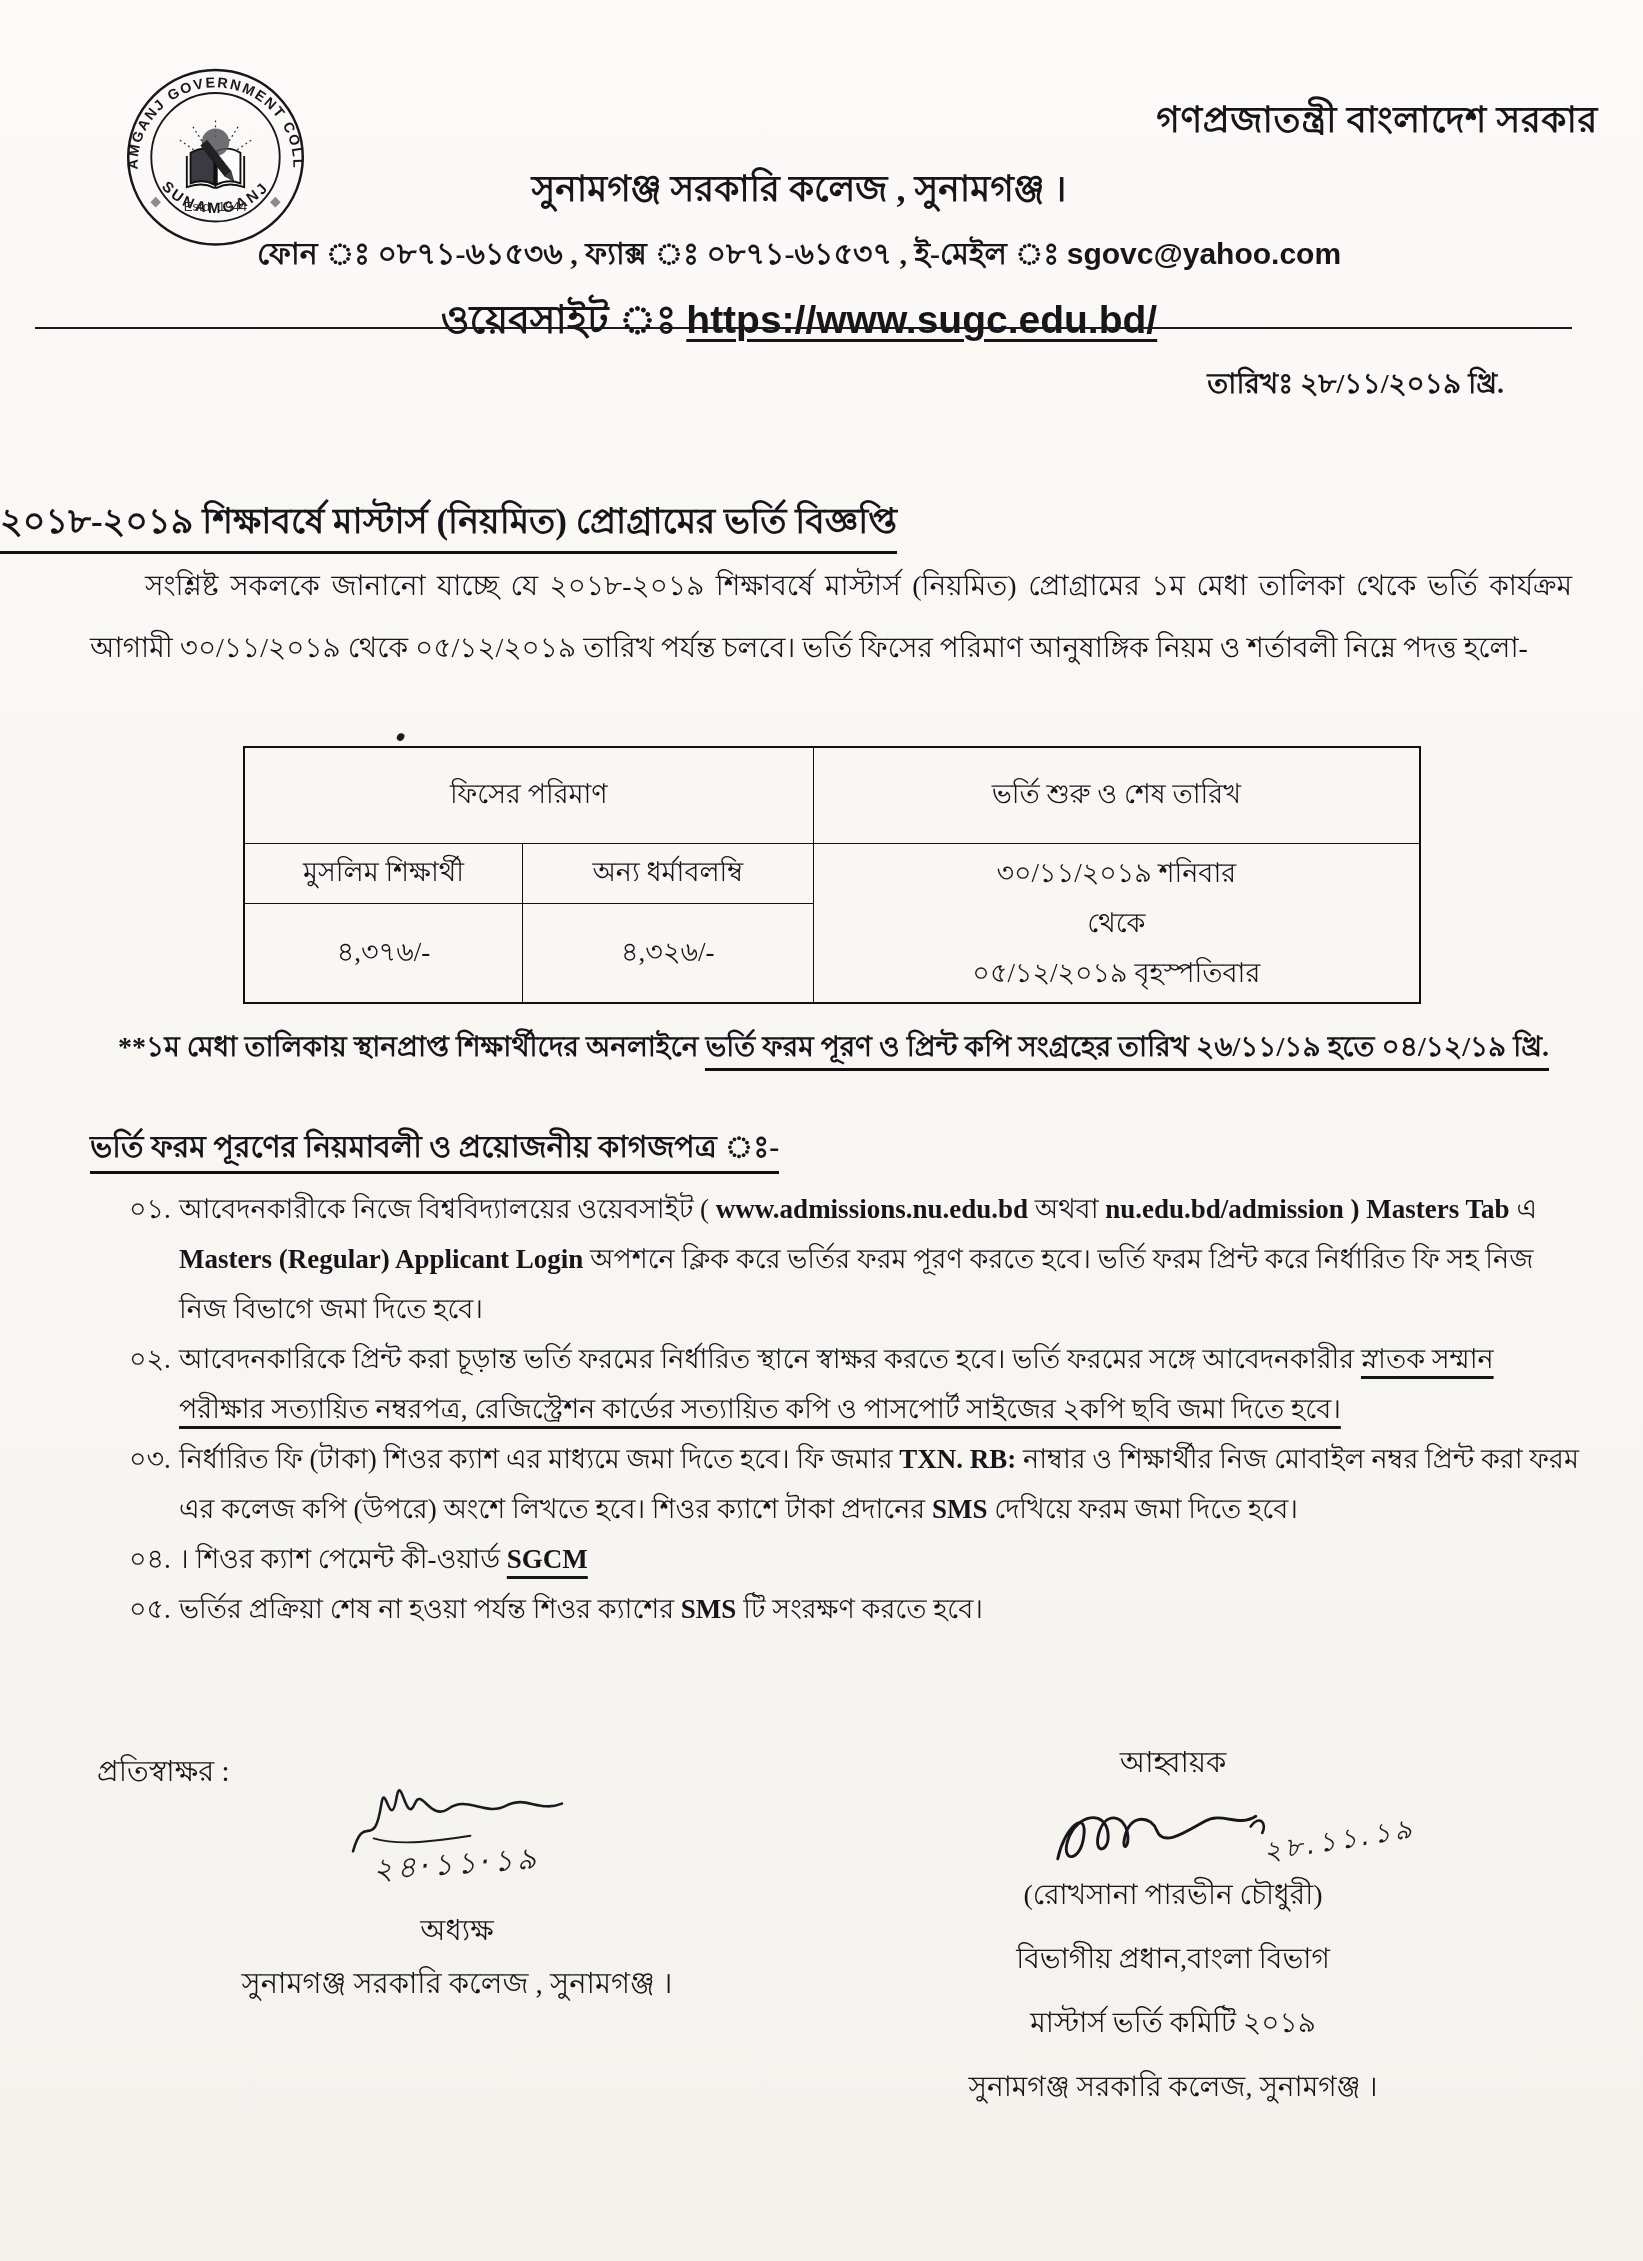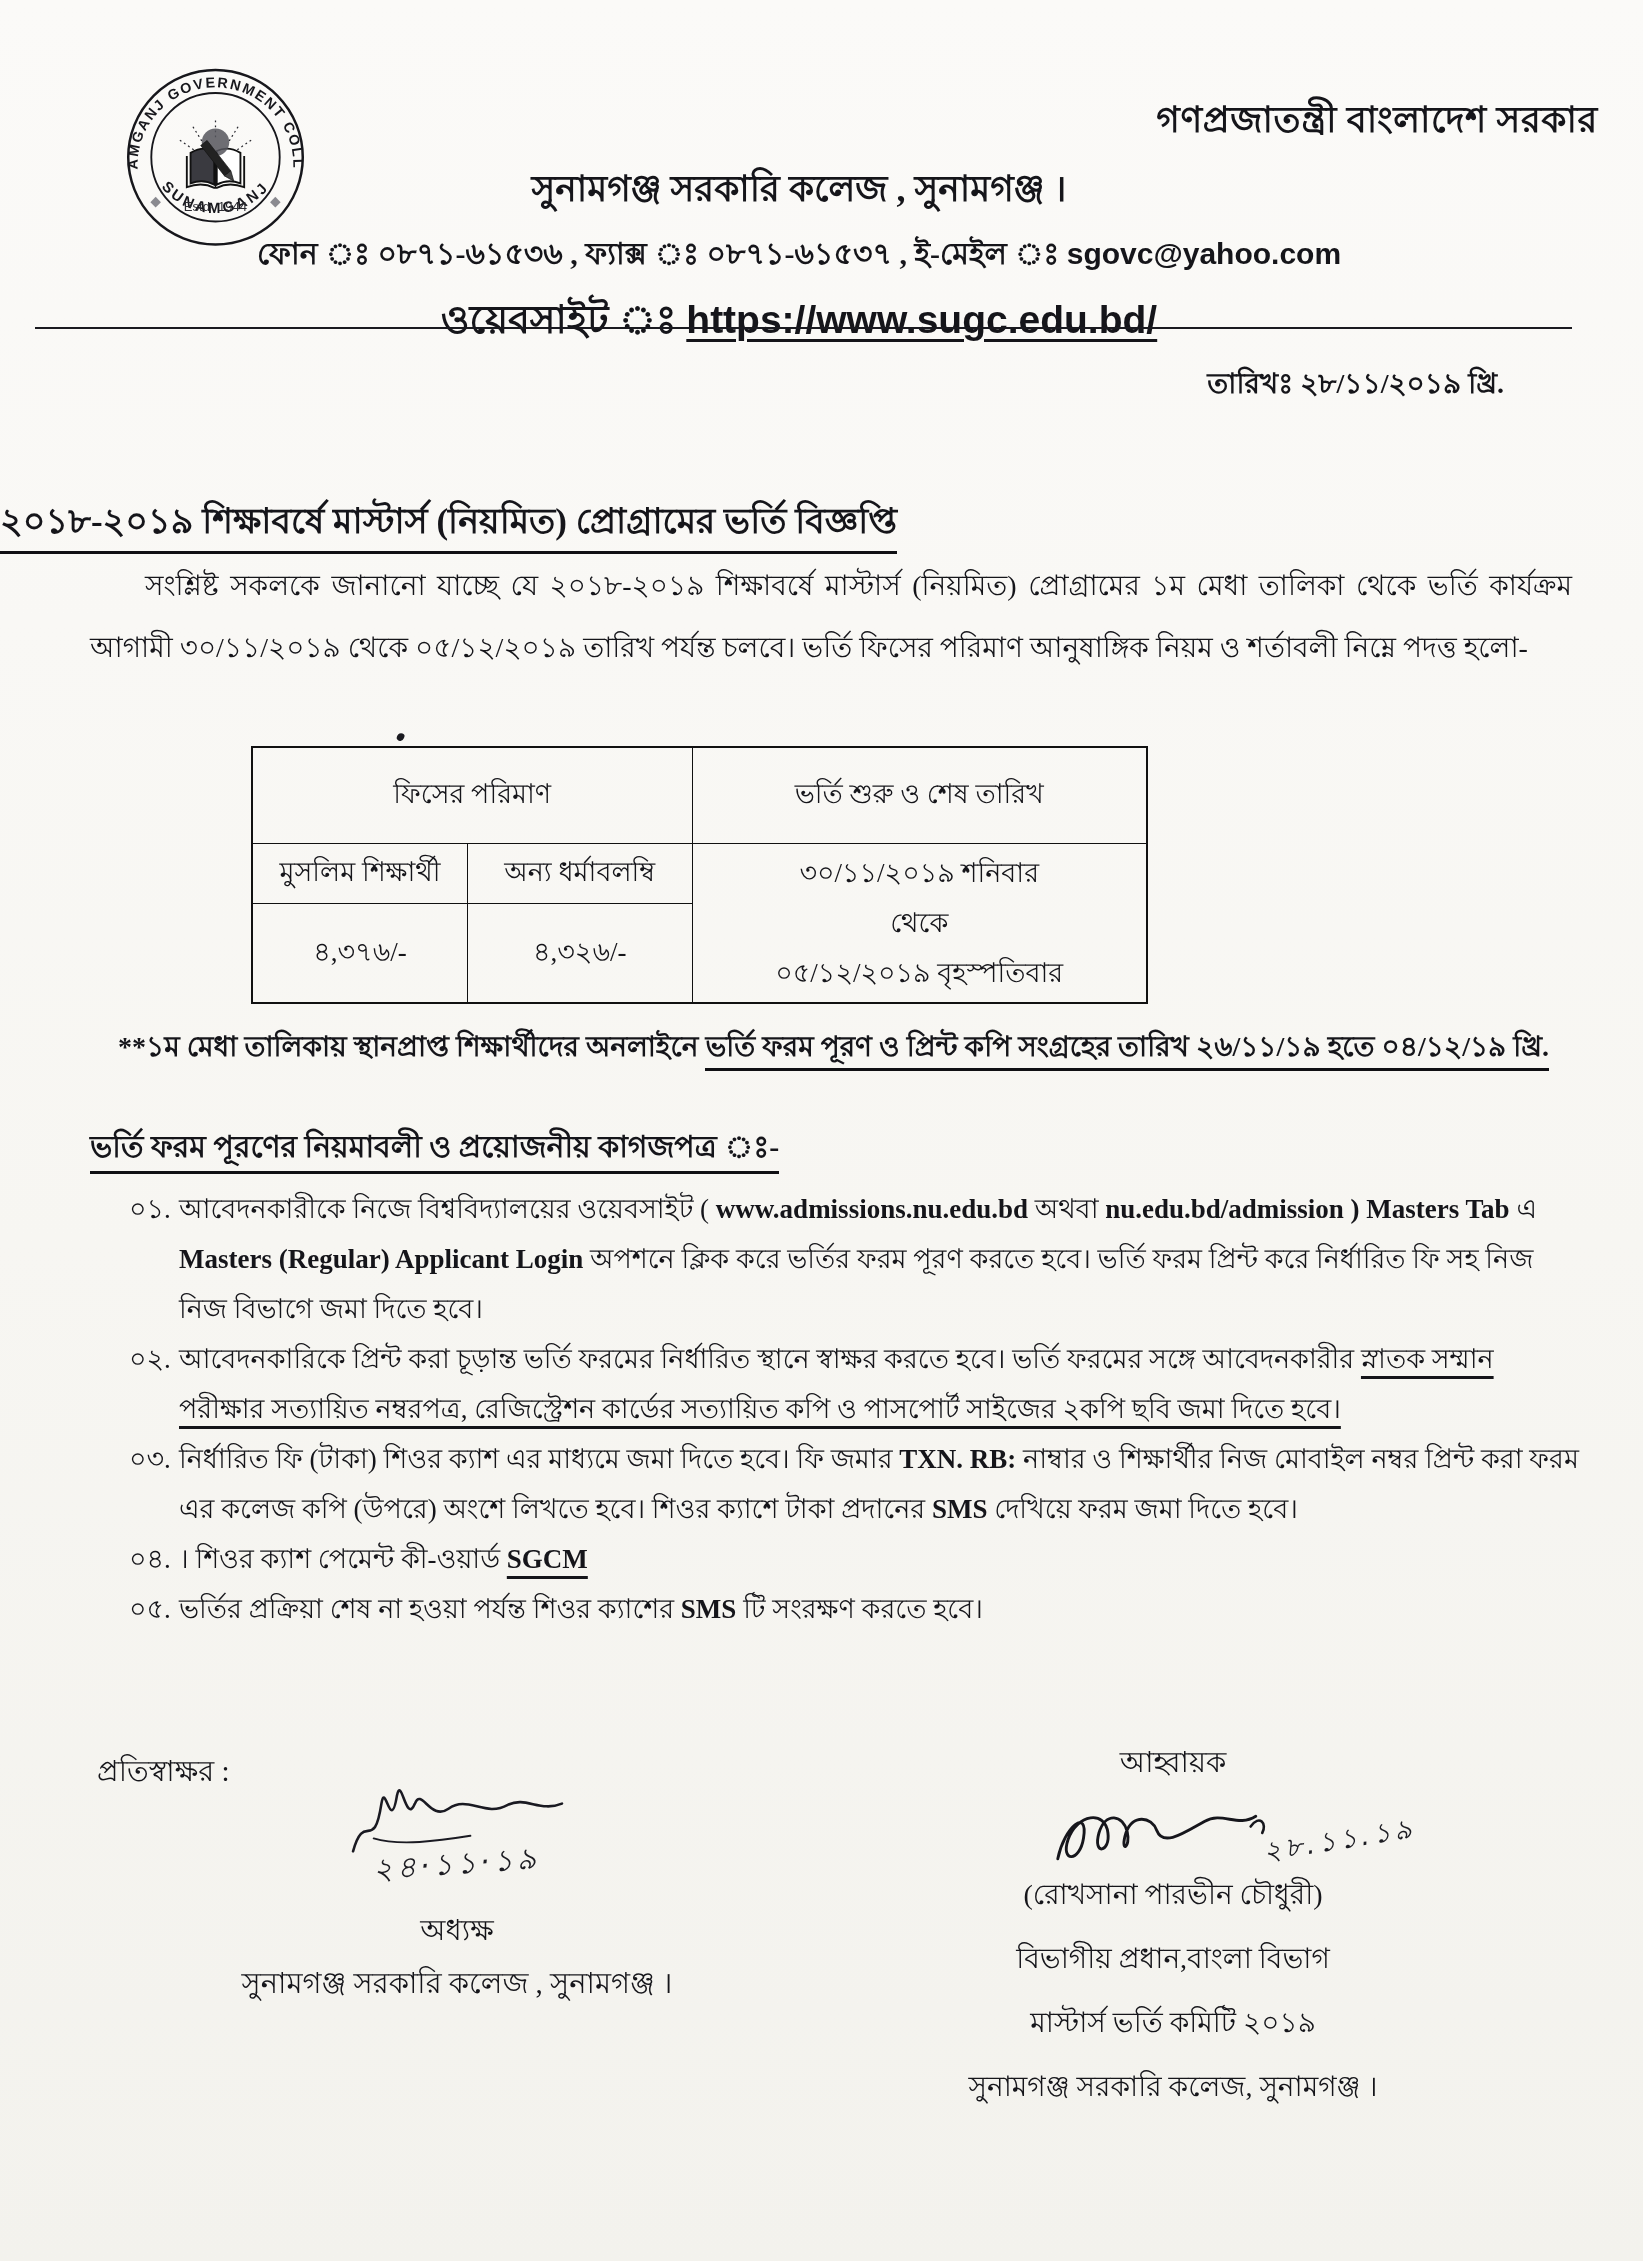--- a/index.html
+++ b/index.html
@@ -29,21 +29,21 @@
   .title{top:450px;left:0;width:1637px;margin-top:44px;}
   .title span{
     font-size:35px;font-weight:bold;
     border-bottom:3.9px solid #101014;padding-bottom:10.3px;
   }
   
   .intro{top:555px;left:90px;width:1482px;font-size:28px;line-height:62px;
     text-align:justify;text-indent:55px;}
   .speck1{top:733px;left:397px;width:7px;height:8.4px;background:#1a1a20;border-radius:60% 40% 55% 45%;transform:rotate(24deg);}
   
-  table.fees{top:746px;left:251px;width:897px;border-collapse:collapse;position:absolute;
+  table.fees{top:746px;left:243px;width:1178px;border-collapse:collapse;position:absolute;
     font-size:27px;}
   table.fees td{border:1.9px solid #111;text-align:center;vertical-align:middle;padding:0;}
   table.fees{border:2.6px solid #111;}
   td.h-fee{width:540px;height:95px;}
   td.h-date{width:577px;}
   td.c1{width:264px;height:59px;}
   td.c2{width:276px;}
   td.dates{line-height:50px;}
   td.amt{height:98px;}
   

